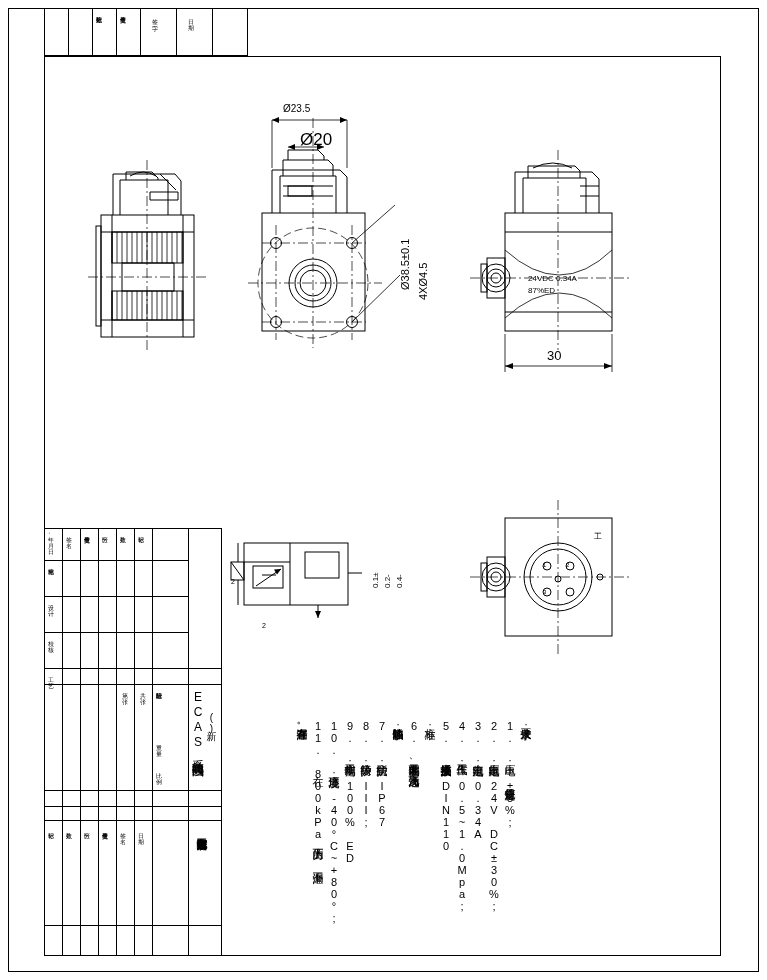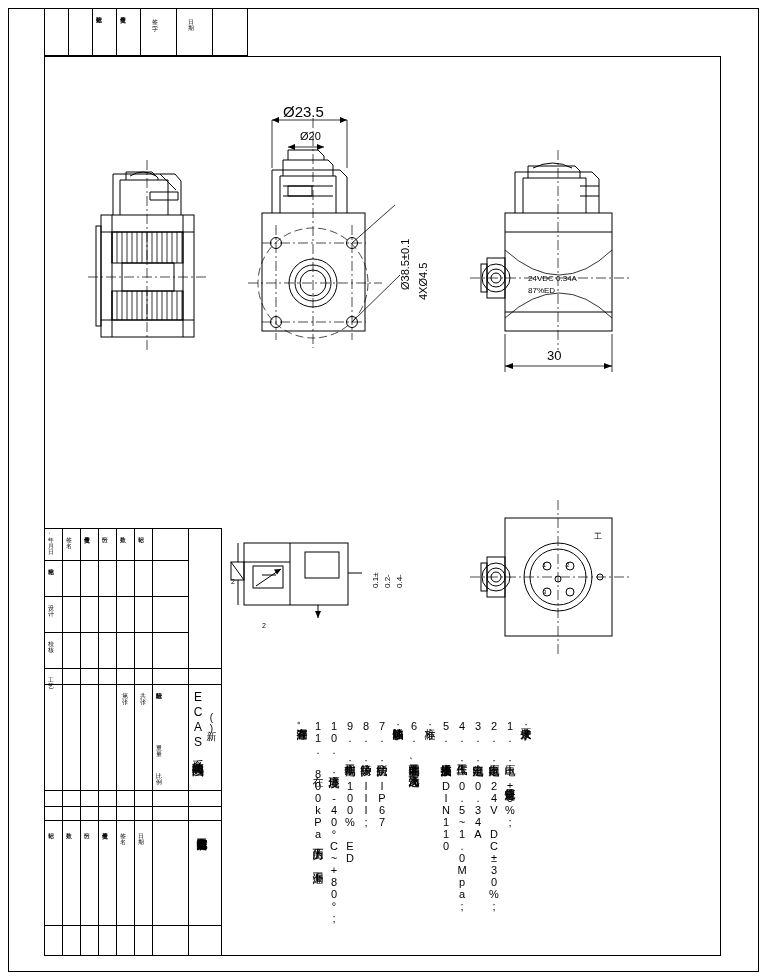--- a/index.html
+++ b/index.html
@@ -225,22 +225,22 @@
       <circle cx="496" cy="577" r="5"></circle>
 
       <circle cx="600" cy="577" r="3"></circle>
     </g>
     <g stroke="#000" stroke-width="0.7" stroke-dasharray="10,3,2,3">
       <line x1="470" y1="577" x2="632" y2="577"></line>
       <line x1="558" y1="500" x2="558" y2="655"></line>
     </g>
   </svg>
 
-  <div class="txt" style="left:283px;top:104px;font-size:15px;">Ø23.5</div>
-  <div class="txt" style="left:300px;top:131px;font-size:11px;">Ø20</div>
+  <div class="txt" style="left:283px;top:104px;font-size:10px;">Ø23.5</div>
+  <div class="txt" style="left:300px;top:131px;font-size:17px;">Ø20</div>
 
   <div class="vrot" style="left:400px;top:290px;font-size:11px;">Ø38.5±0.1</div>
   <div class="vrot" style="left:418px;top:300px;font-size:11px;">4XØ4.5</div>
 
   <div class="txt" style="left:547px;top:349px;font-size:13px;">30</div>
 
   <div class="txt" style="left:528px;top:275px;font-size:8px;">24VDC   0.34A</div>
   <div class="txt" style="left:528px;top:287px;font-size:8px;">87%ED</div>
 
   <div class="txt" style="left:231px;top:578px;font-size:7px;">2</div>

